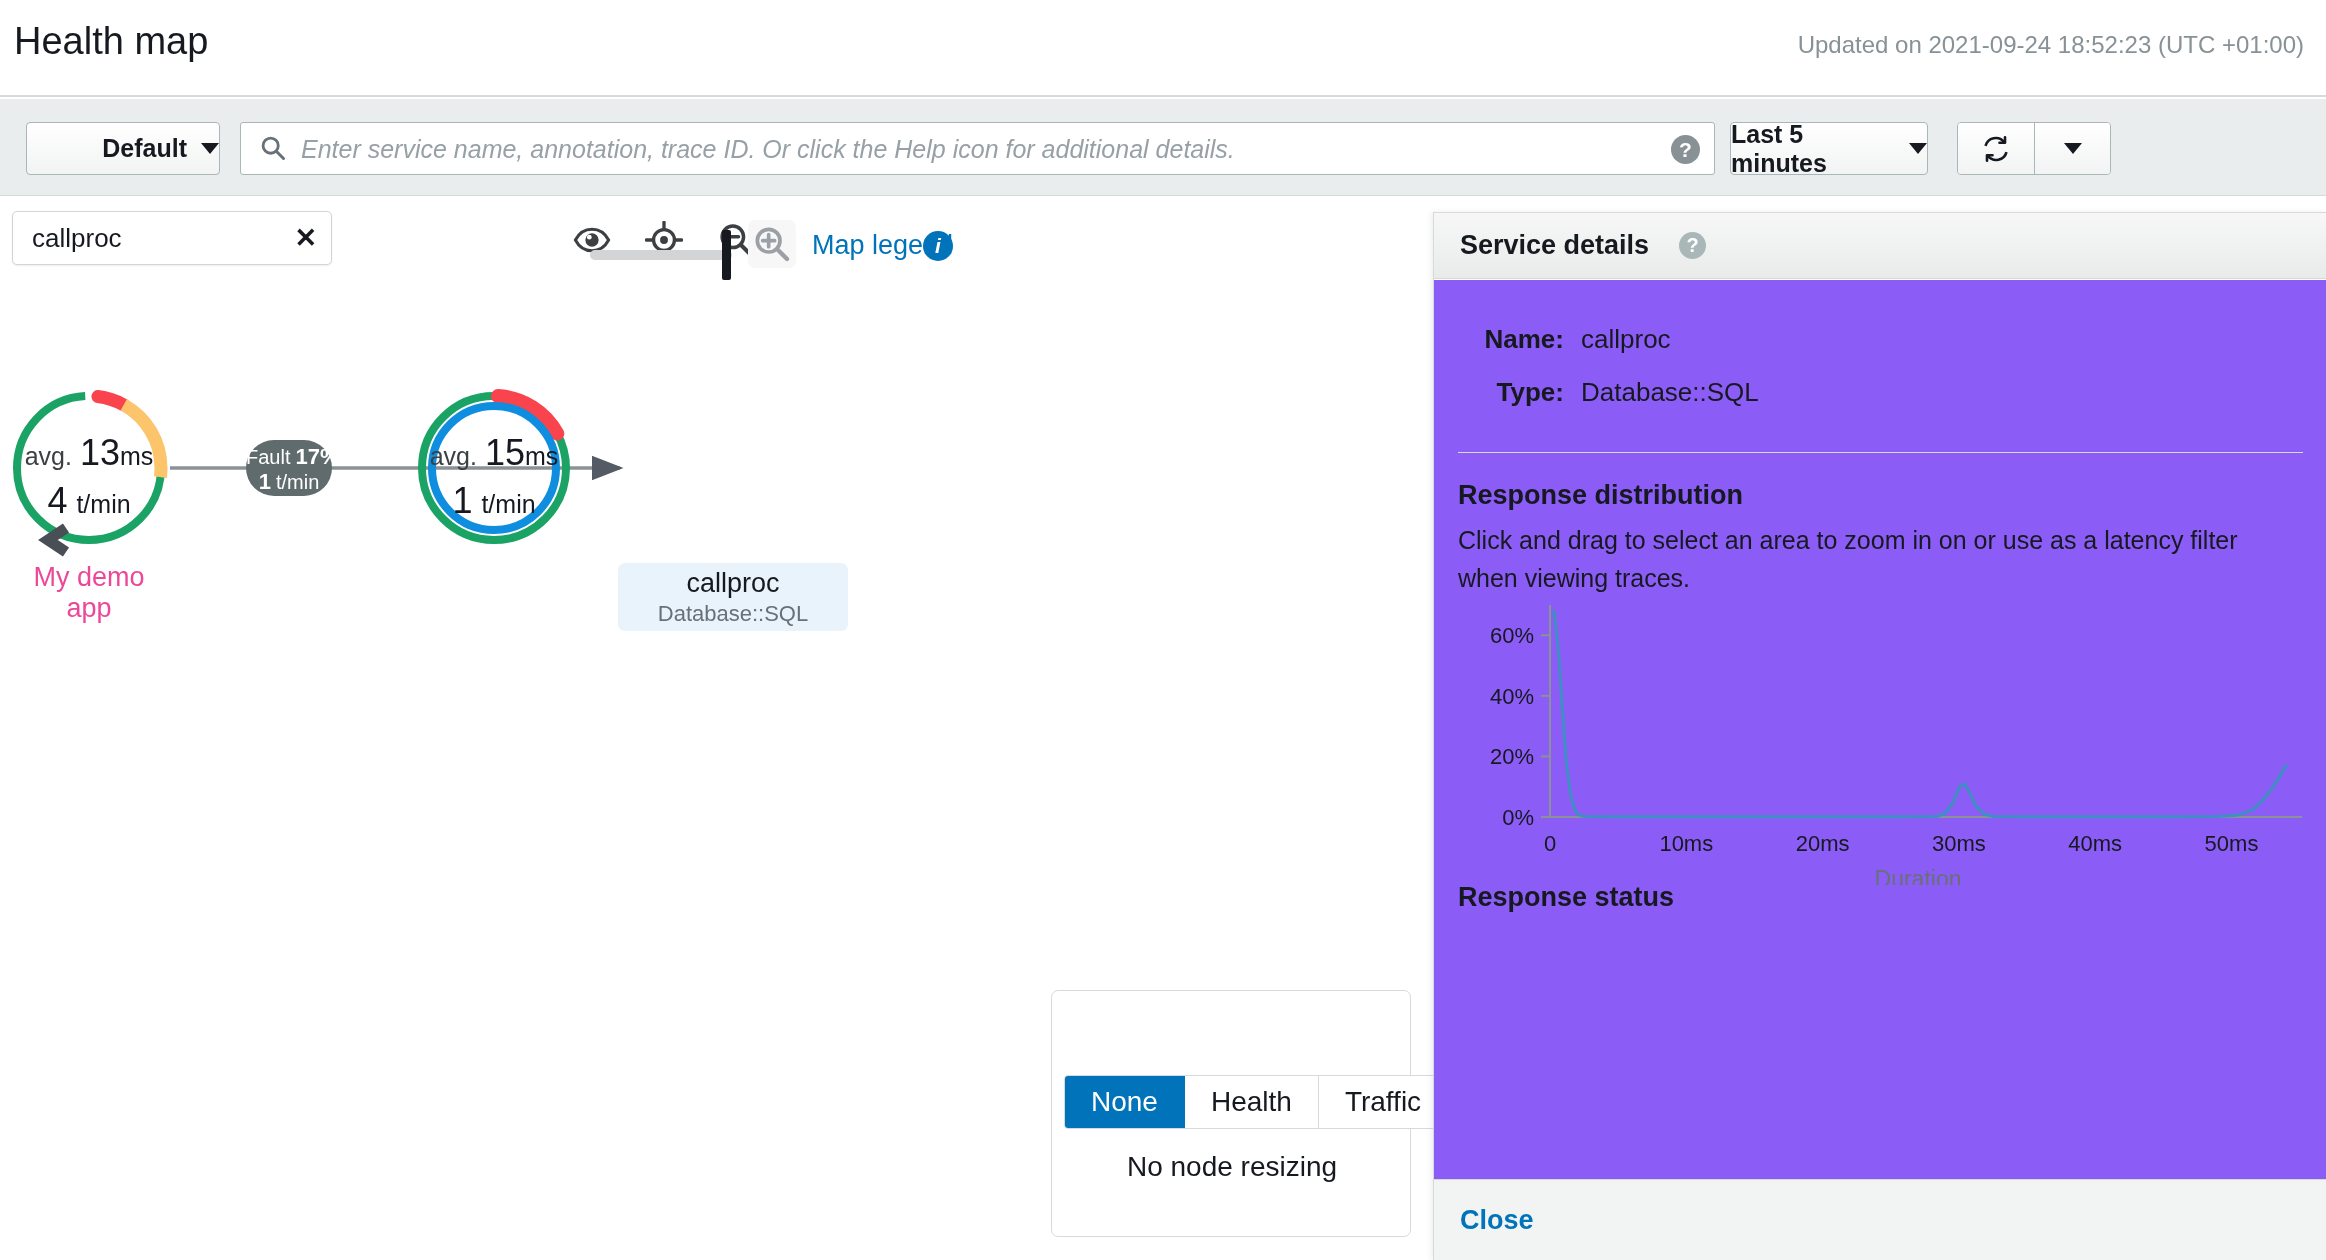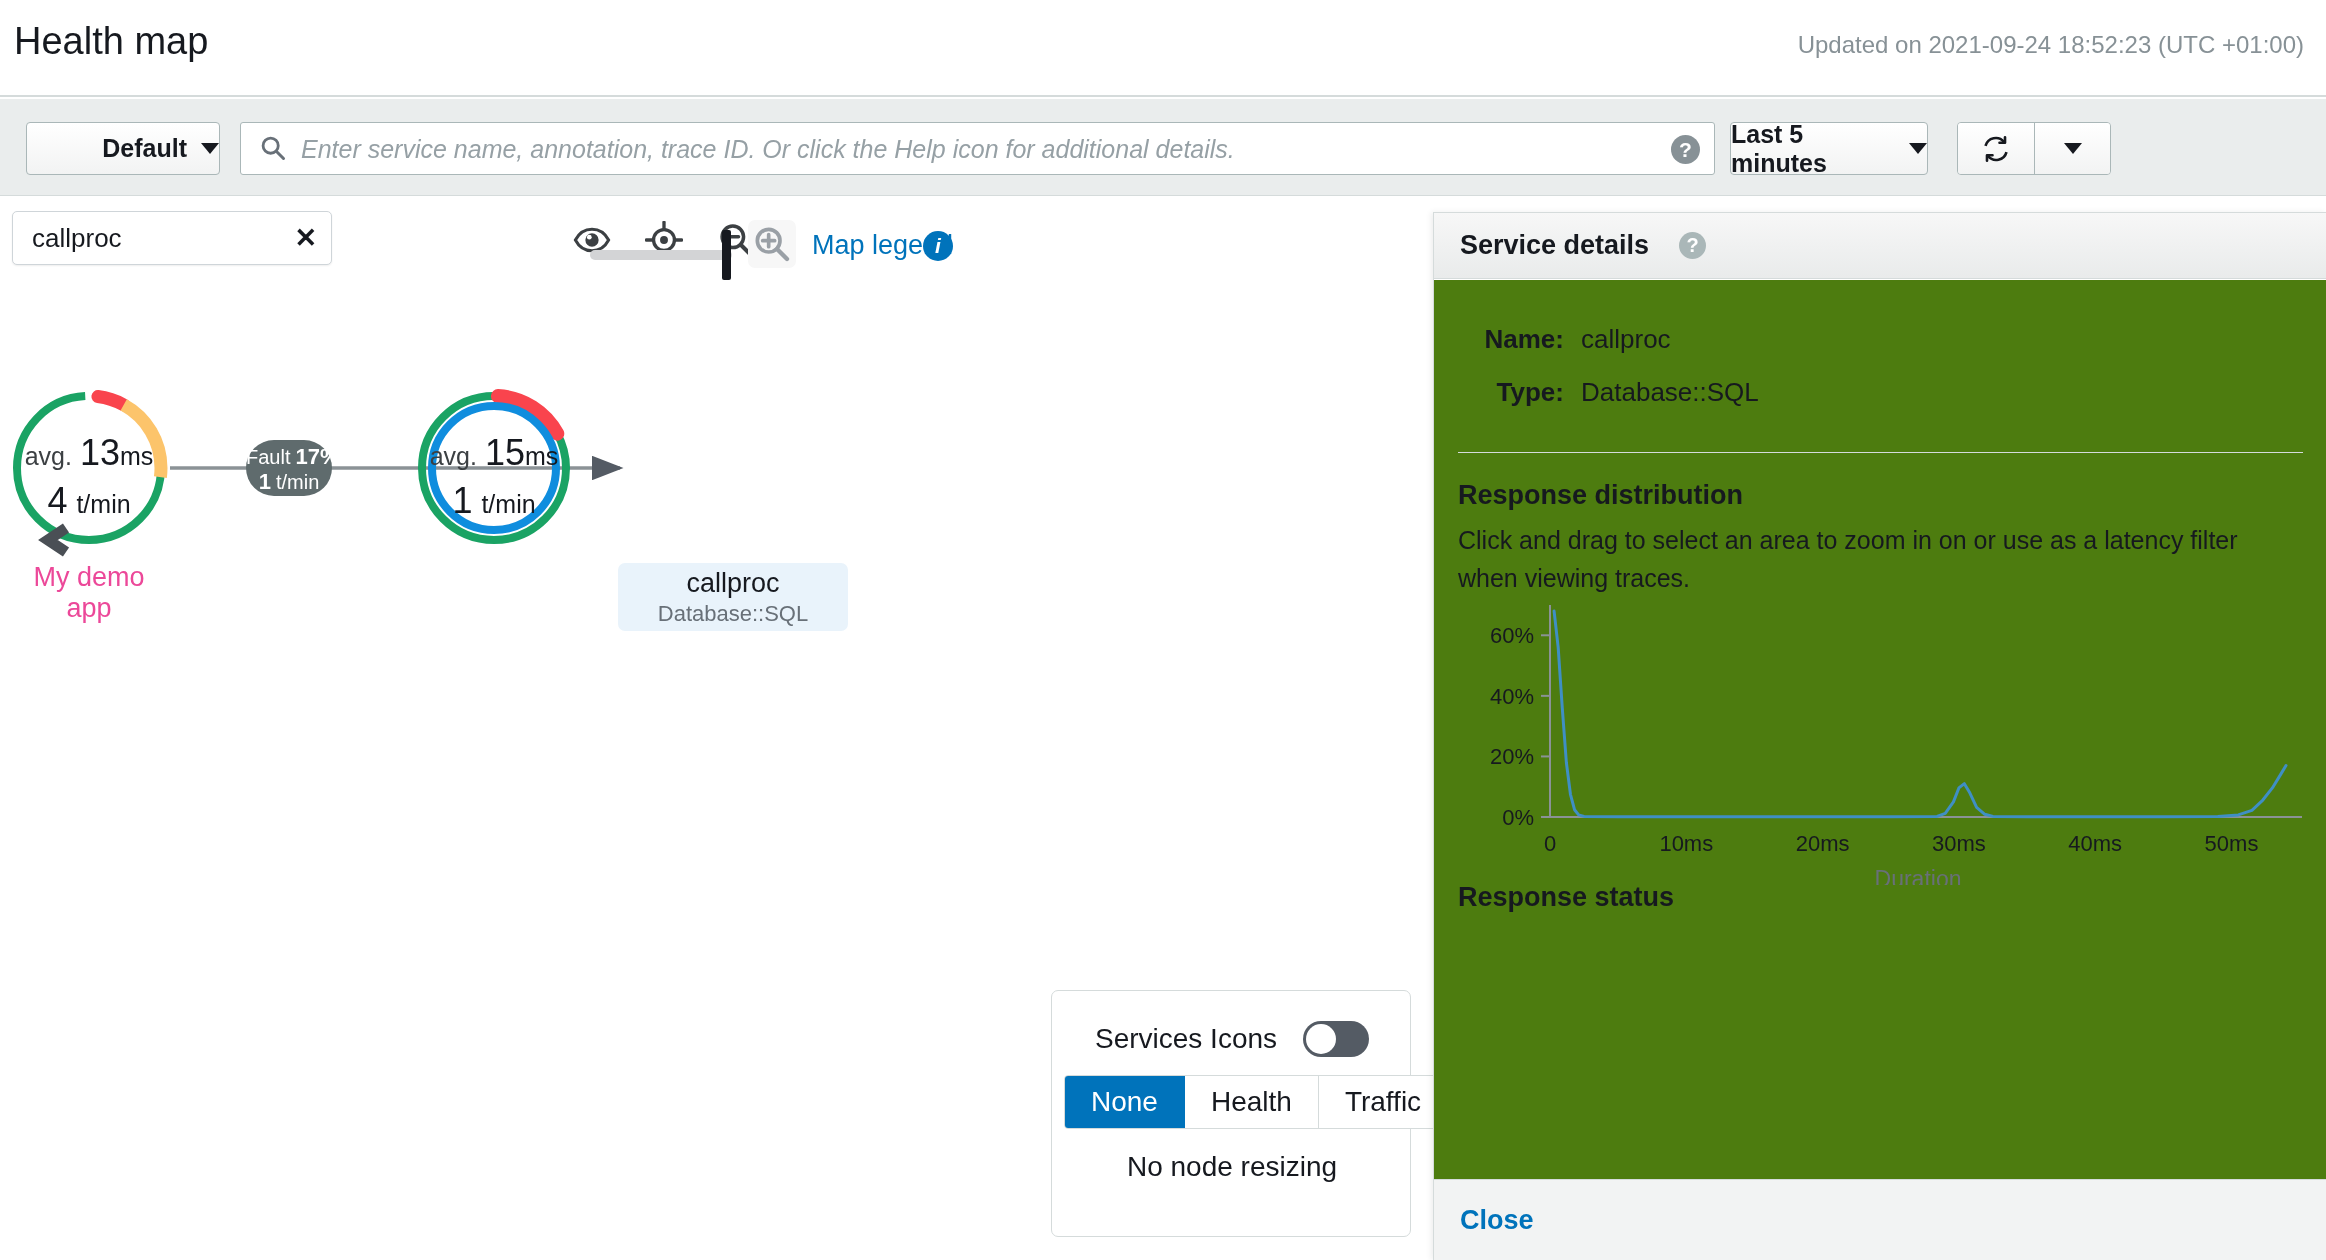--- a/index.html
+++ b/index.html
@@ -202,21 +202,21 @@
   }
   #details-title { font-size: 27px; font-weight: bold; color: #16191f; }
   #details-help-icon {
     width: 27px; height: 27px; border-radius: 50%;
     background: #aab7b8; color: #ffffff;
     font-size: 20px; font-weight: bold; line-height: 27px; text-align: center;
     cursor: pointer;
   }
   #details-body {
     position: absolute; left: 0; top: 67px; width: 893px; height: 913px;
-    overflow: hidden; background: #4d7c0f;
+    overflow: hidden; background: #8b5cf6;
   }
   .kv-row { position: absolute; display: flex; align-items: baseline; }
   .kv-key { font-size: 26px; font-weight: bold; color: #16191f; text-align: right; width: 106px; }
   .kv-val { font-size: 26px; color: #16191f; margin-left: 17px; }
   #details-divider {
     position: absolute; left: 24px; top: 172px; width: 845px; height: 1px; background: #d5dbdb;
   }
   .sec-heading {
     position: absolute; font-size: 27px; font-weight: bold; color: #16191f;
   }
@@ -392,26 +392,20 @@
     <span style="font-size:36px;color:#16191f;">1</span><span style="font-size:25px;color:#16191f;margin-left:9px;">t/min</span>
   </div>
 
   <div id="node2-labelbox" style="top:273px;">
     <div id="node2-name">callproc</div>
     <div id="node2-type">Database::SQL</div>
   </div>
 </div>
 
 <div id="settings-card">
-  <div id="services-icons-row">
-    <span id="services-icons-label">Services Icons</span>
-    <span id="services-icons-toggle">
-      <span class="knob"></span>
-    </span>
-  </div>
 
   <div id="mode-group">
     <div class="mode-btn active">None</div>
     <div class="mode-btn">Health</div>
     <div class="mode-btn">Traffic</div>
   </div>
 
   <div id="no-resize-text">No node resizing</div>
 </div>
 

